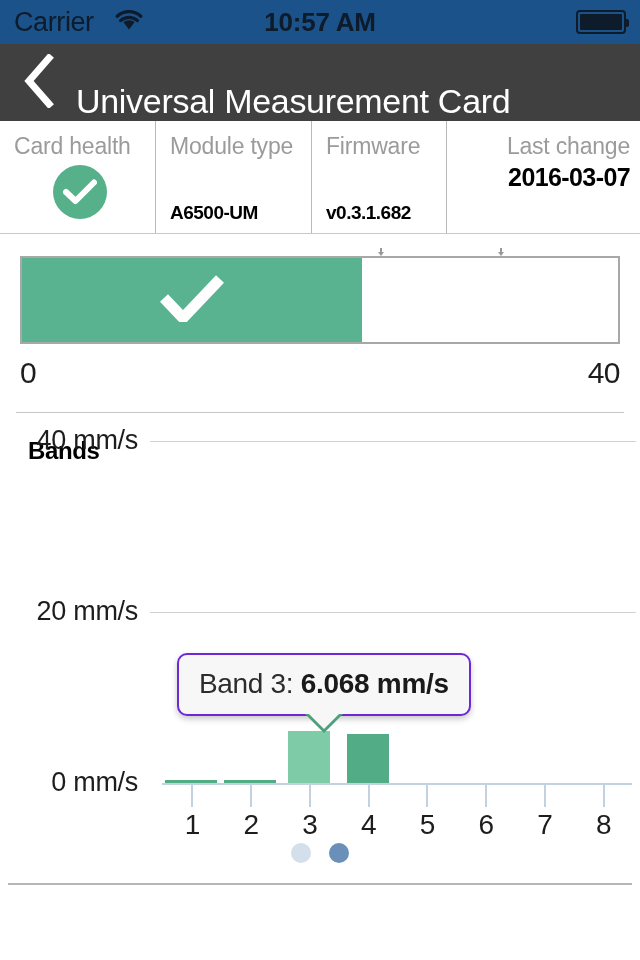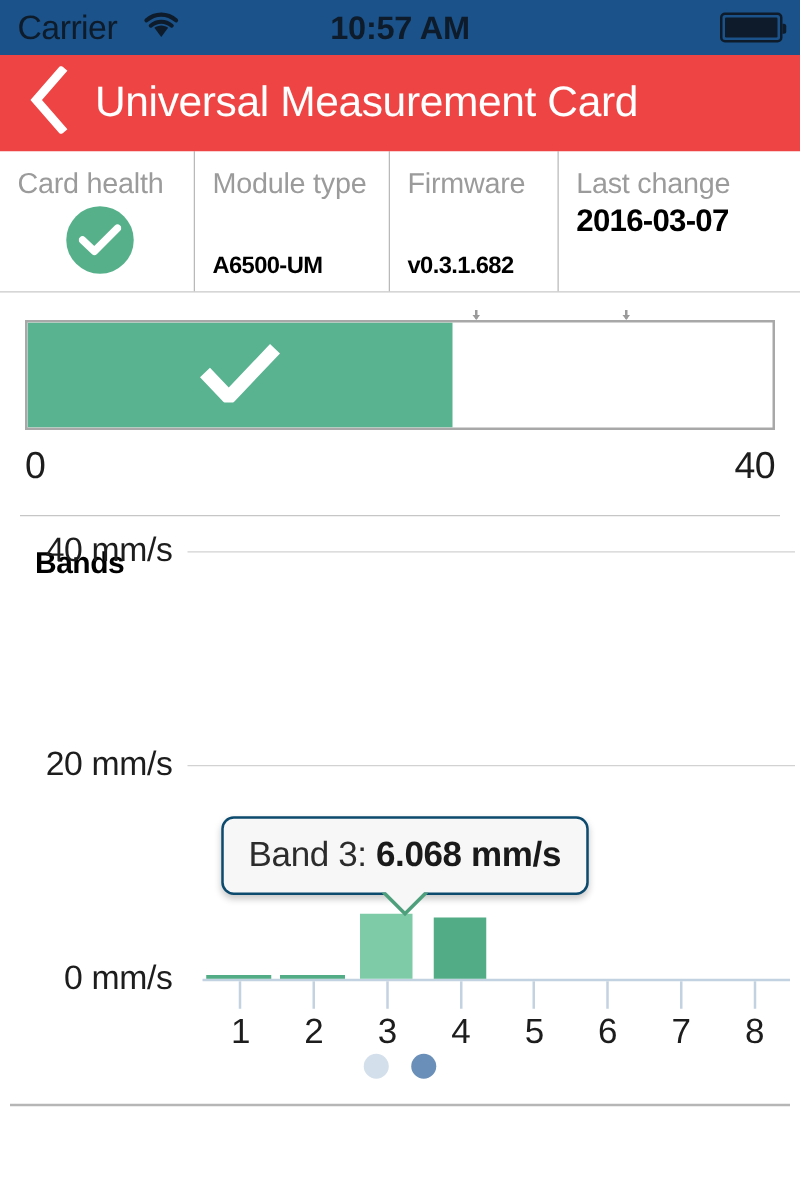--- a/index.html
+++ b/index.html
@@ -72,23 +72,23 @@
     top: 7px;
     width: 3px;
     height: 8px;
     background: #0d1b2a;
     border-radius: 0 2px 2px 0;
   }
 
   
   .nav-bar {
     height: 77px;
-    background: #ef4444;
-    display: flex;
-    align-items: center;
+    background: #404040;
+    display: flex;
+    align-items: flex-end;
     position: relative;
   }
   .back-button {
     width: 76px;
     height: 100%;
     display: flex;
     align-items: center;
     justify-content: center;
     cursor: pointer;
   }
@@ -112,21 +112,21 @@
     padding: 12px 10px 10px 14px;
     display: flex;
     flex-direction: column;
     border-right: 1px solid #b9b9b9;
     overflow: hidden;
   }
   .info-cell:last-child { border-right: none; }
   .cell-health { width: 156px; align-items: flex-start; }
   .cell-module { width: 156px; }
   .cell-firmware { width: 135px; }
-  .cell-change { width: 193px; }
+  .cell-change { width: 193px; align-items: flex-end; }
 
   .info-label {
     color: #9b9b9b;
     font-size: 23px;
     font-weight: 300;
     letter-spacing: -0.2px;
     white-space: nowrap;
     line-height: 1.15;
   }
   .info-value {
@@ -296,21 +296,21 @@
     text-align: center;
     width: 40px;
     margin-left: -19px;
     letter-spacing: -0.3px;
   }
 
   
   .tooltip {
     position: absolute;
     background: #f7f7f7;
-    border: 2px solid #0c4a6e;
+    border: 2px solid #6d28d9;
     border-radius: 10px;
     padding: 13px 20px 14px 20px;
     font-size: 28px;
     color: #2c2c2c;
     white-space: nowrap;
     box-shadow: 0 3px 6px rgba(0,0,0,0.22);
     letter-spacing: -0.3px;
   }
   .tooltip b { color: #1a1a1a; }
   .tooltip-arrow-outer,

